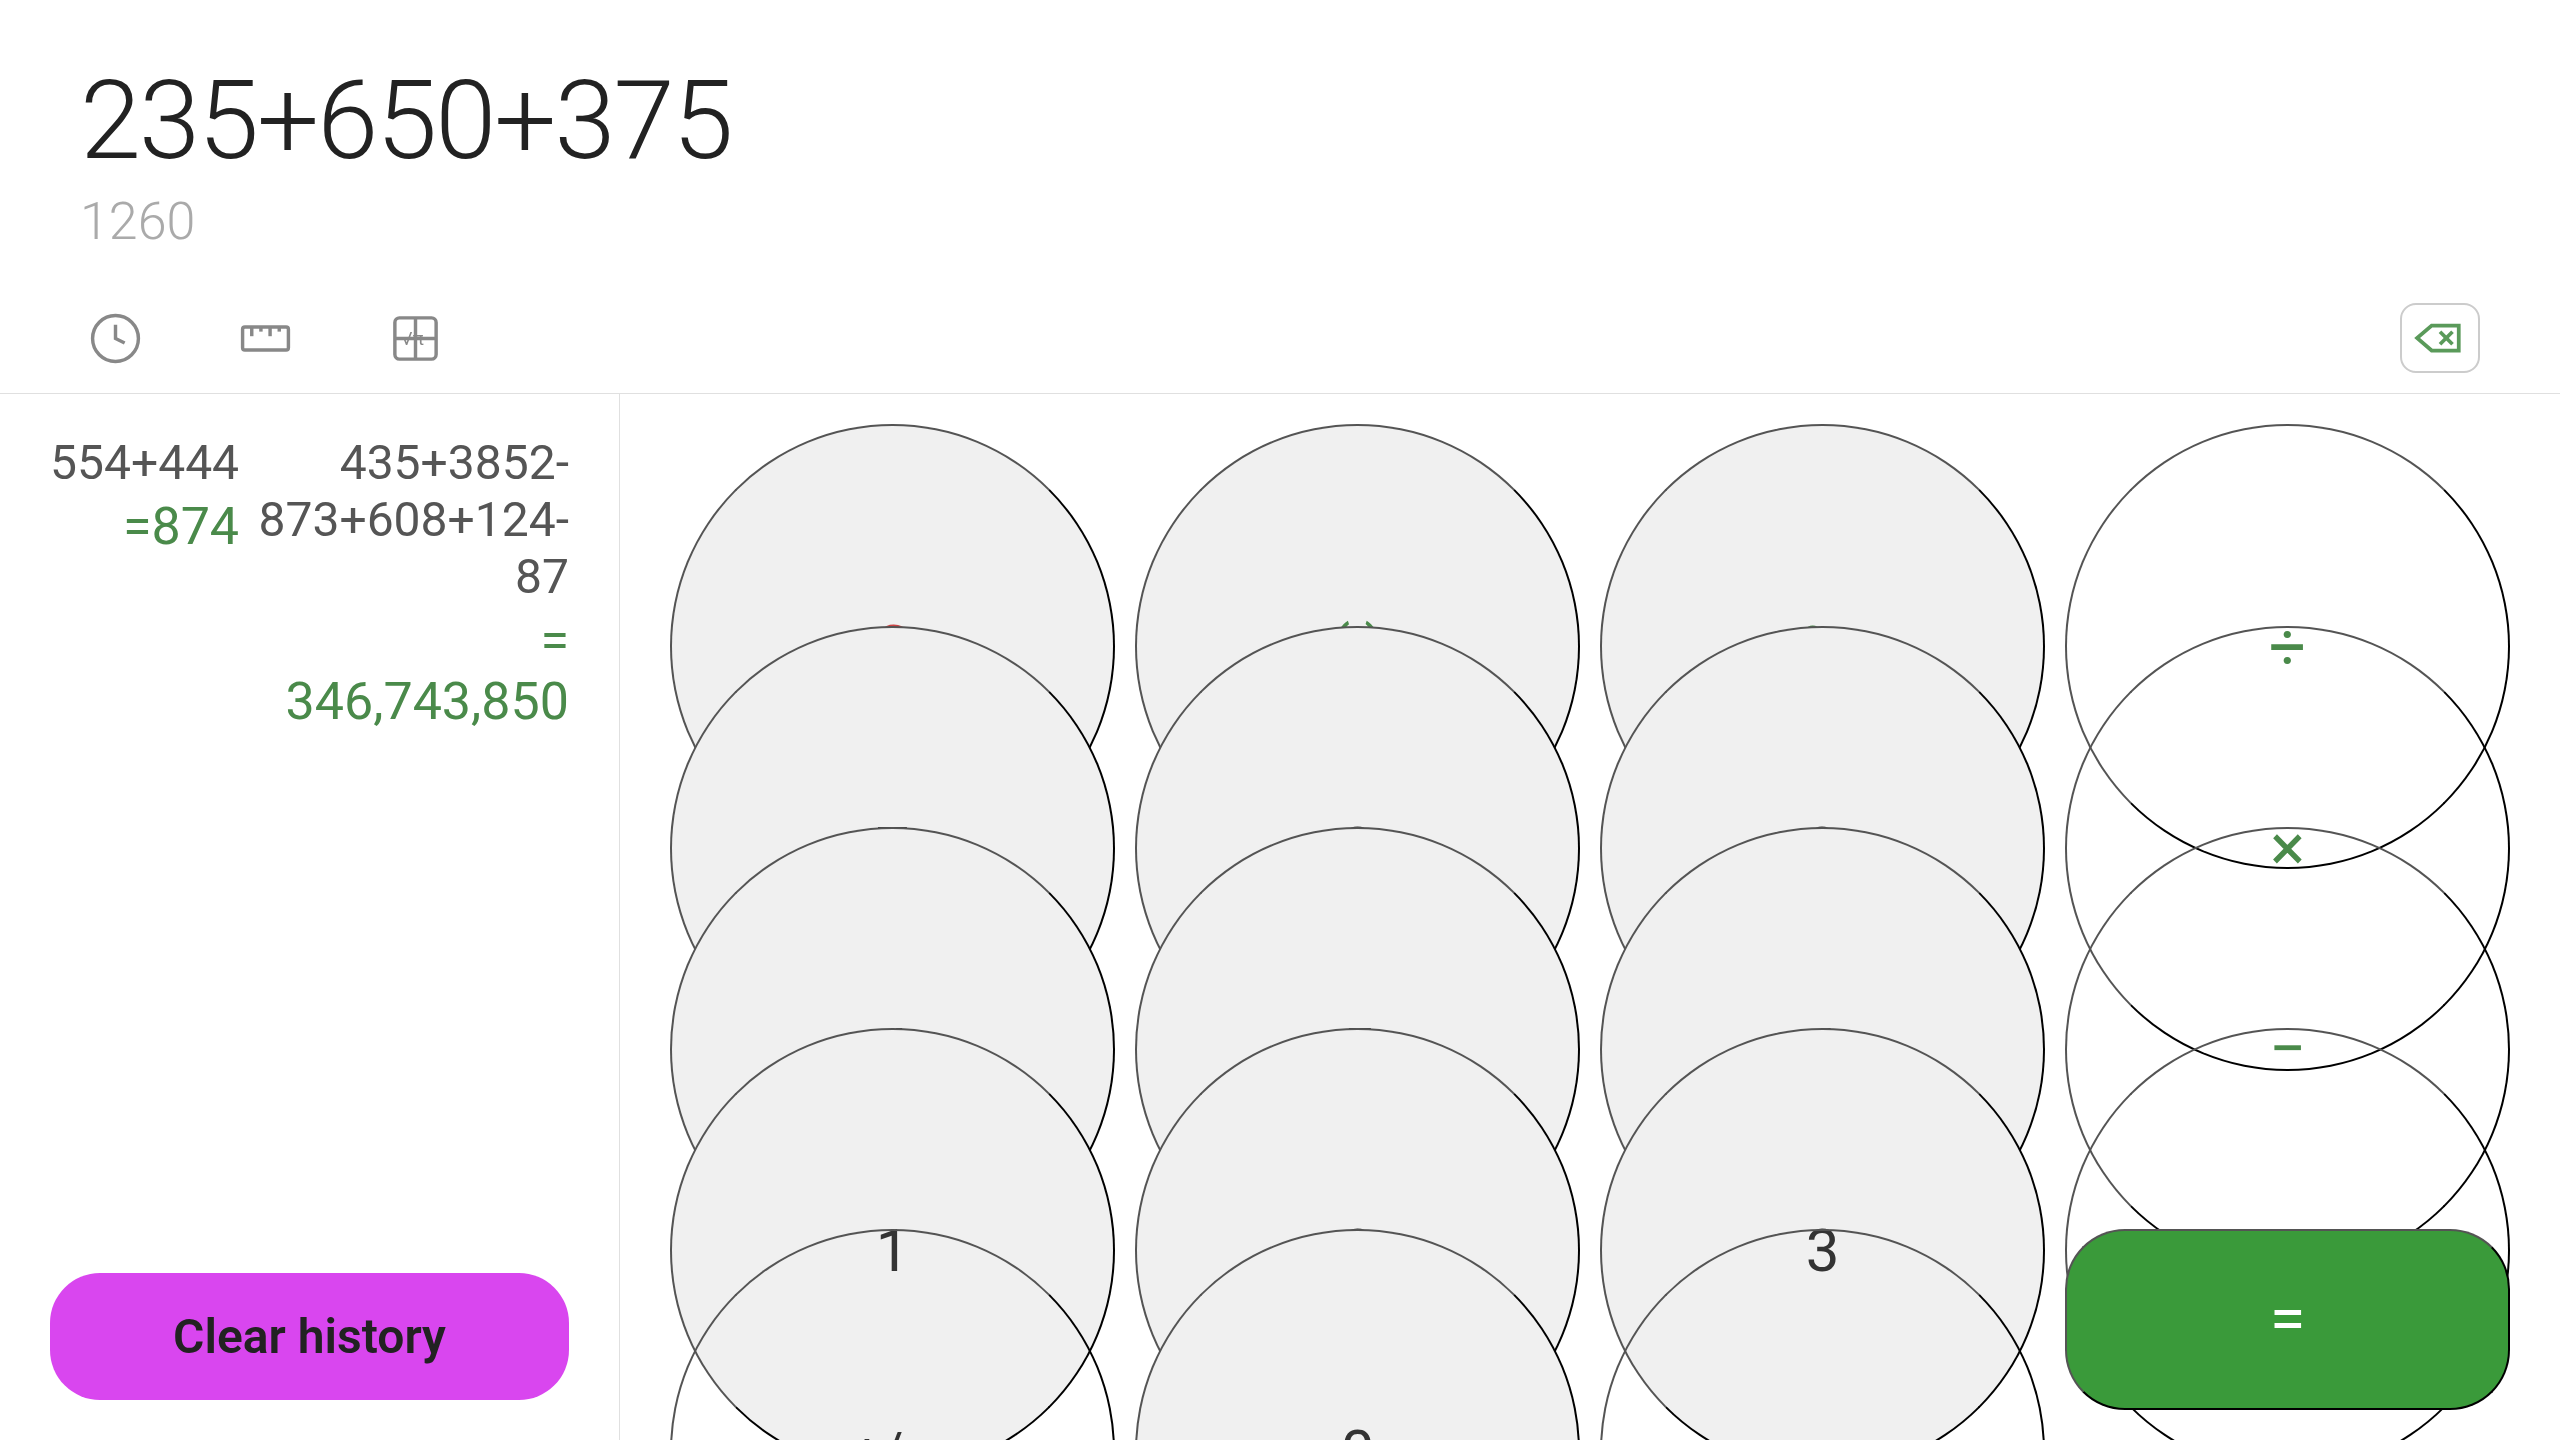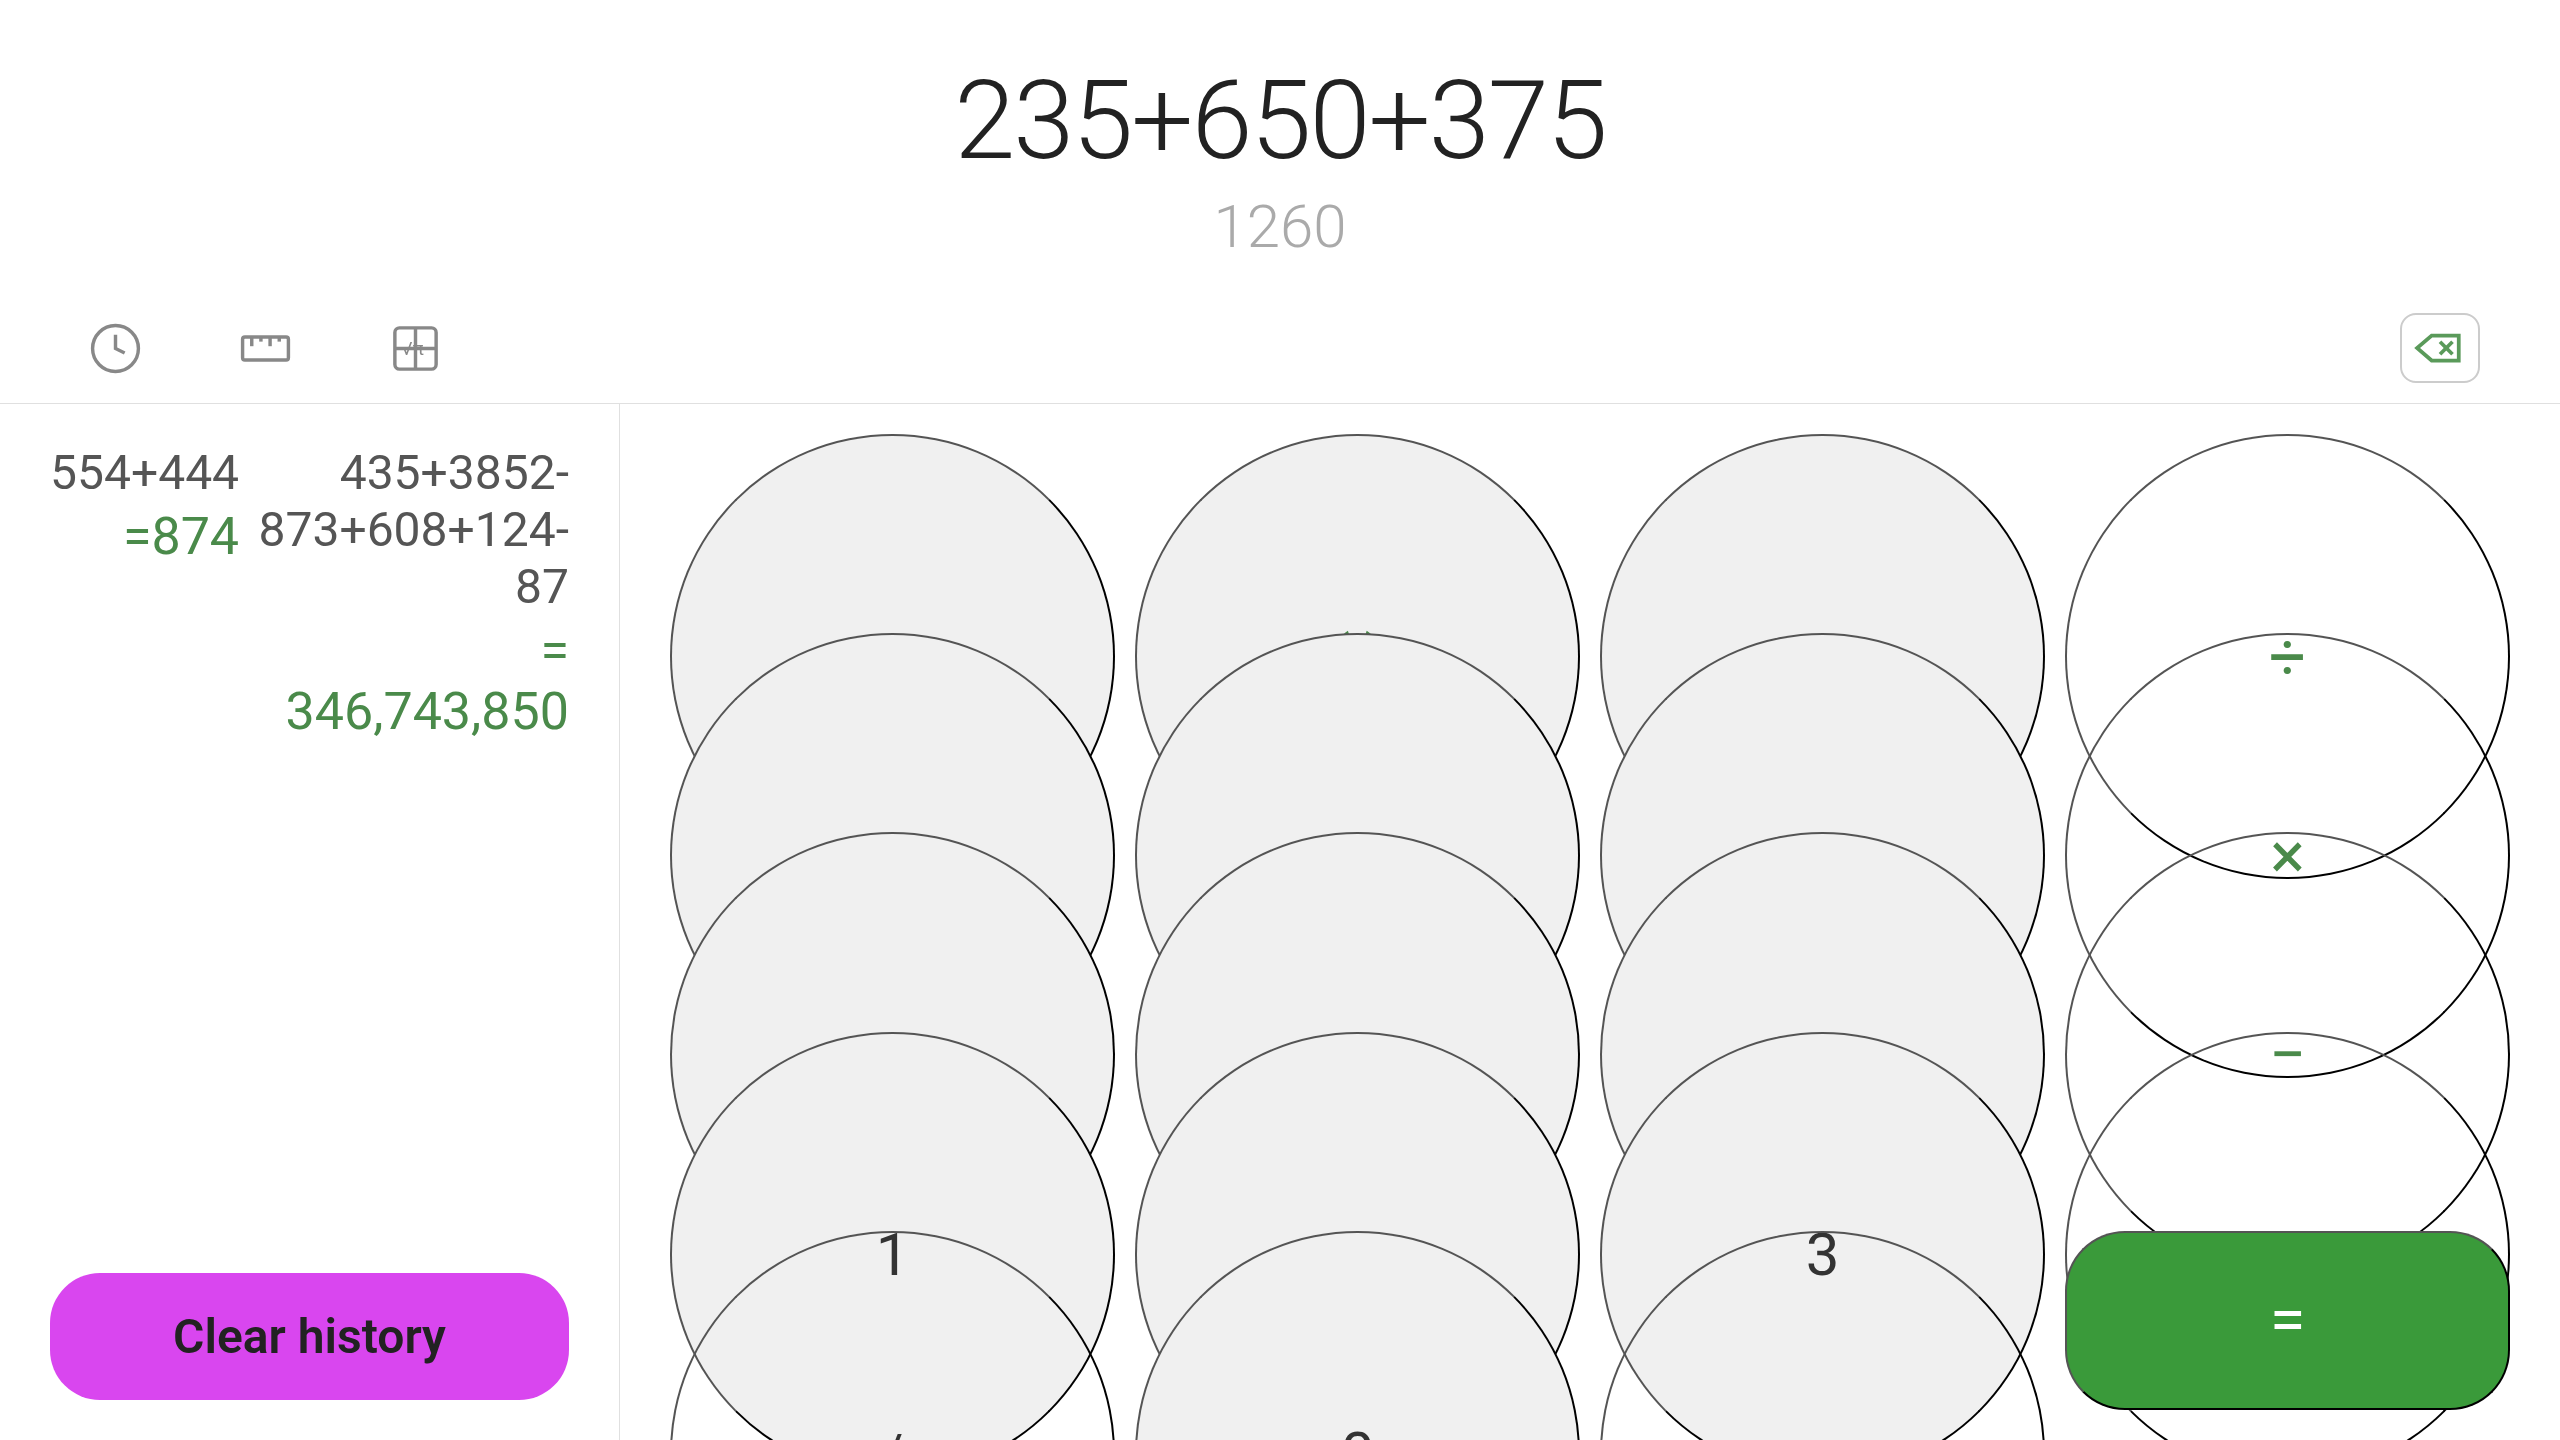--- a/index.html
+++ b/index.html
@@ -14,34 +14,34 @@
       width: 2560px;
       height: 1440px;
       overflow: hidden;
       display: flex;
       flex-direction: column;
     }
 
     .display-area {
       flex: 0 0 auto;
       padding: 60px 80px 30px 80px;
-      text-align: center;
+      text-align: left;
       background: #ffffff;
     }
 
     .current-expression {
       font-size: 110px;
       color: #222222;
       font-weight: 300;
       line-height: 1.1;
       letter-spacing: -2px;
     }
 
     .current-result {
-      font-size: 60px;
+      font-size: 52px;
       color: #aaaaaa;
       font-weight: 300;
       margin-top: 10px;
       line-height: 1.2;
     }
 
     .toolbar {
       display: flex;
       align-items: center;
       padding: 20px 80px;

